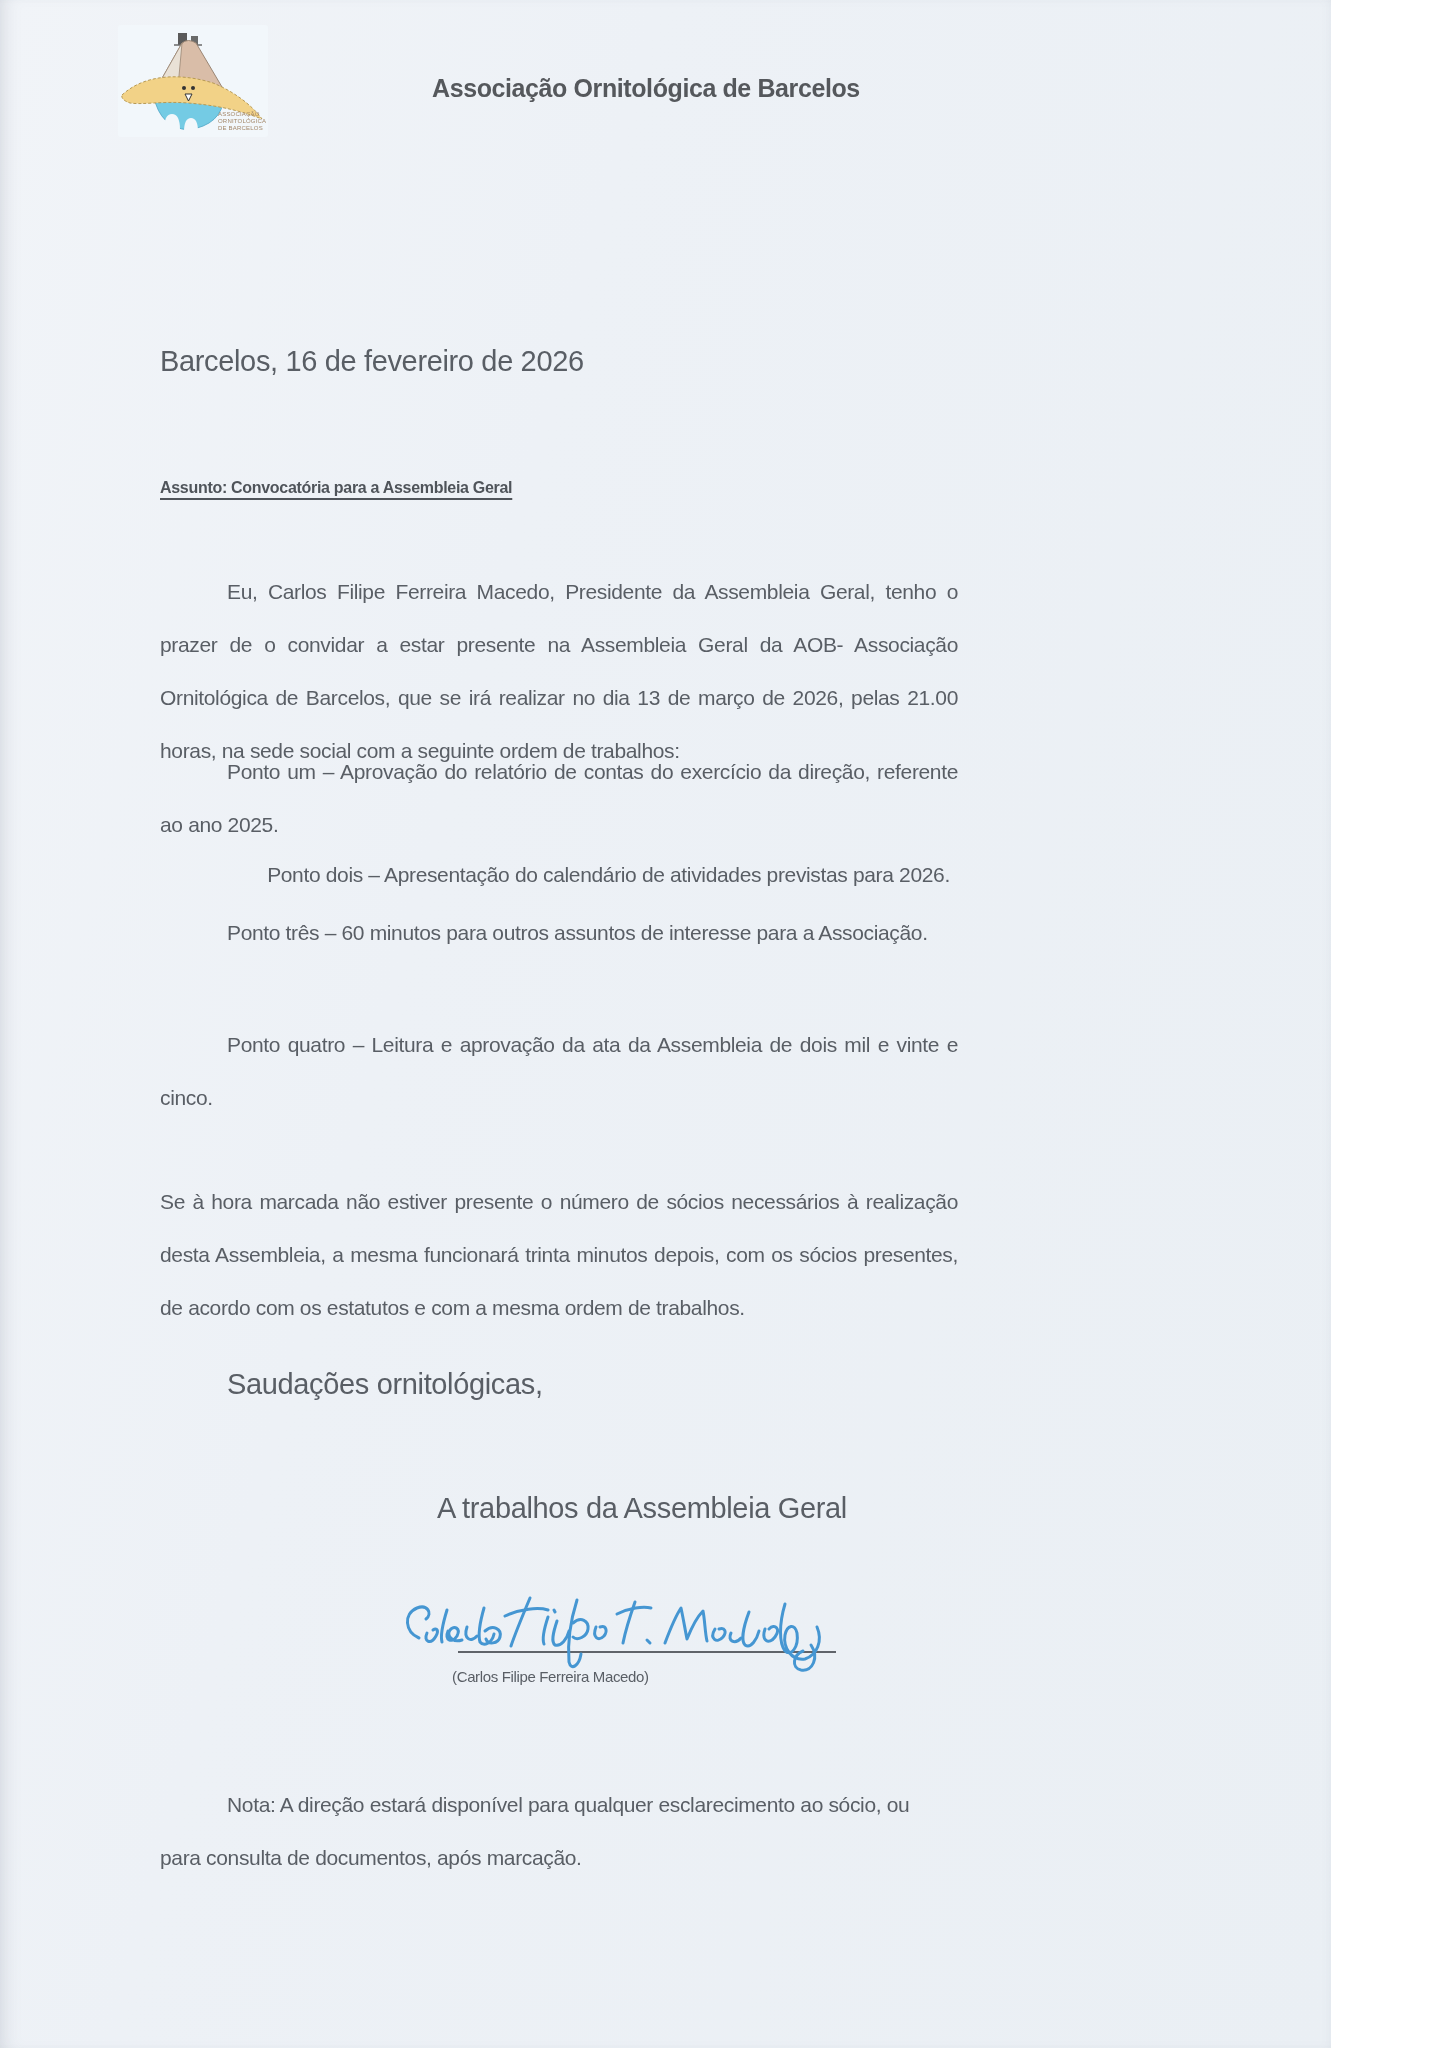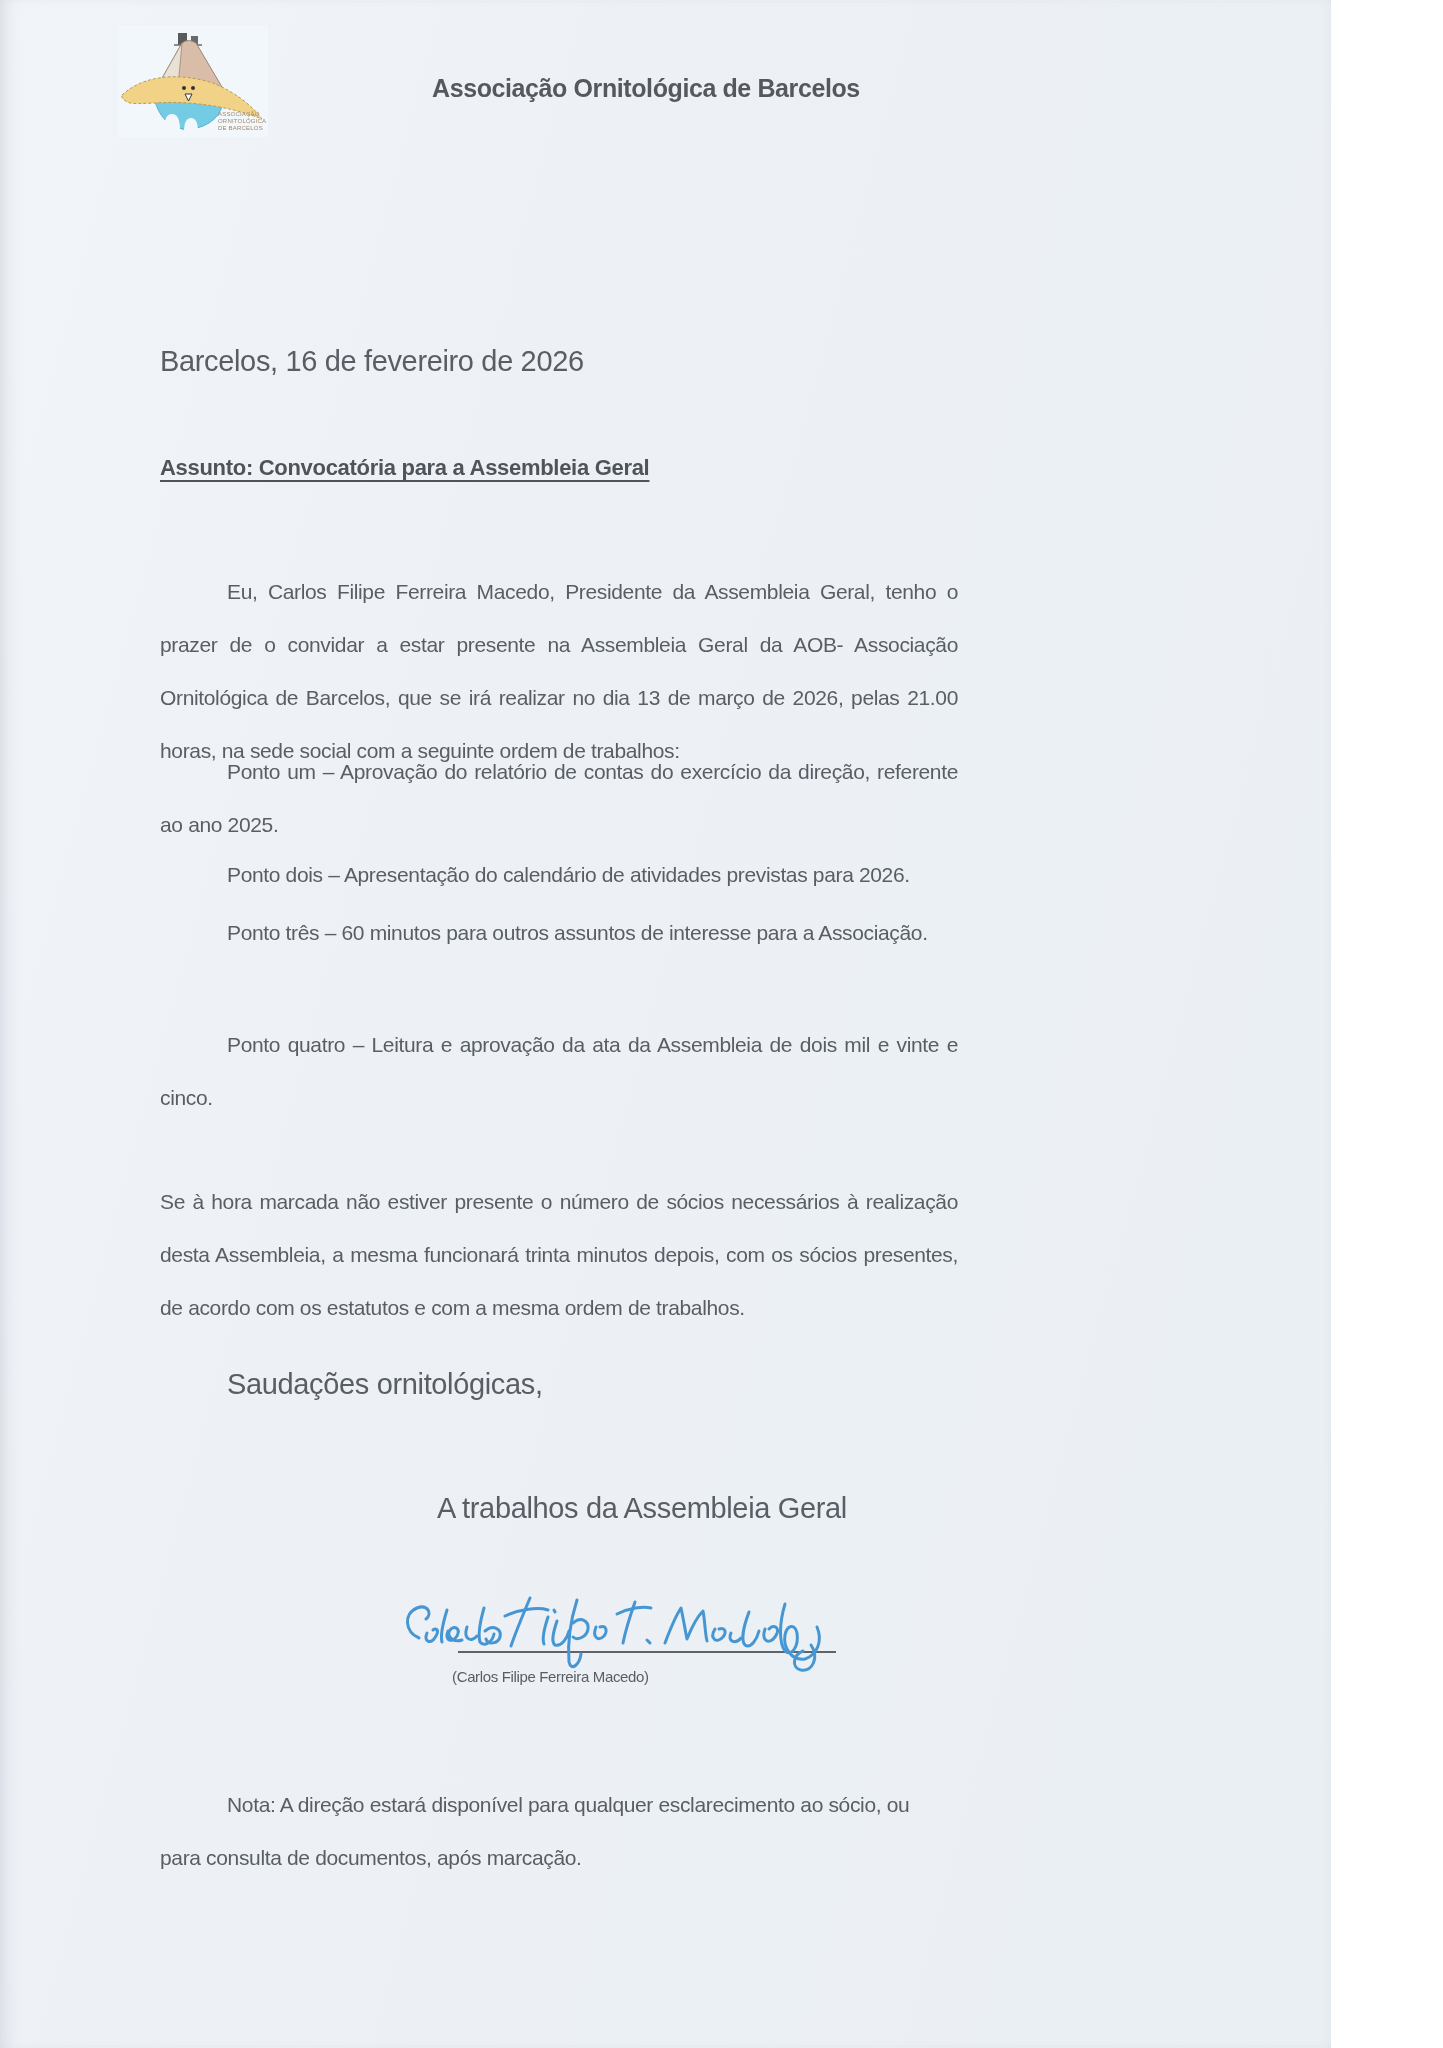--- a/index.html
+++ b/index.html
@@ -12,21 +12,21 @@
     color:#595e65;
     overflow:hidden;
   }
   .abs{position:absolute;}
   .txt{font-size:29px;letter-spacing:-0.35px;line-height:32px;white-space:nowrap;text-align:right;}
   .block{width:798px;font-size:21px;letter-spacing:-0.35px;}
   .ln{height:53px;line-height:53px;}
   .just{text-align:justify;text-align-last:justify;}
   .ind{padding-left:67px;box-sizing:border-box;}
   .org-title{font-size:25px;font-weight:700;letter-spacing:-0.4px;color:#55585c;white-space:nowrap;}
-  .subject{font-size:22px;font-weight:700;color:#4f545a;text-decoration:underline;text-decoration-thickness:2px;text-underline-offset:5px;white-space:nowrap;letter-spacing:-0.3px;}
+  .subject{font-size:16px;font-weight:700;color:#4f545a;text-decoration:underline;text-decoration-thickness:2px;text-underline-offset:5px;white-space:nowrap;letter-spacing:-0.3px;margin-top:24px;}
   .logo-caption{position:absolute;left:100px;top:86px;font-size:6px;line-height:7px;color:#a3876a;letter-spacing:.2px;}
   .sig-name{font-size:15px;letter-spacing:-0.35px;white-space:nowrap;}
 </style>
 </head>
 <body>
 
 <div class="page">
 
   <div class="abs" style="left:118px;top:25px;width:150px;height:112px;">
     <svg width="150" height="112" viewBox="0 0 150 112">
@@ -67,21 +67,21 @@
     <div class="ln just">prazer de o convidar a estar presente na Assembleia Geral da AOB- Associação</div>
     <div class="ln just">Ornitológica de Barcelos, que se irá realizar no dia 13 de março de 2026, pelas 21.00</div>
     <div class="ln">horas, na sede social com a seguinte ordem de trabalhos:</div>
   </div>
 
   <div class="abs block" style="left:160px;top:745px;">
     <div class="ln just ind">Ponto um – Aprovação do relatório de contas do exercício da direção, referente</div>
     <div class="ln">ao ano 2025.</div>
   </div>
 
-  <div class="abs block" style="left:160px;top:848px;">
+  <div class="abs block" style="left:176px;top:848px;text-align:center;">
     <div class="ln ind">Ponto dois – Apresentação do calendário de atividades previstas para 2026.</div>
   </div>
 
   <div class="abs block" style="left:160px;top:906px;">
     <div class="ln ind">Ponto três – 60 minutos para outros assuntos de interesse para a Associação.</div>
   </div>
 
   <div class="abs block" style="left:160px;top:1018px;">
     <div class="ln just ind">Ponto quatro – Leitura e aprovação da ata da Assembleia de dois mil e vinte e</div>
     <div class="ln">cinco.</div>

